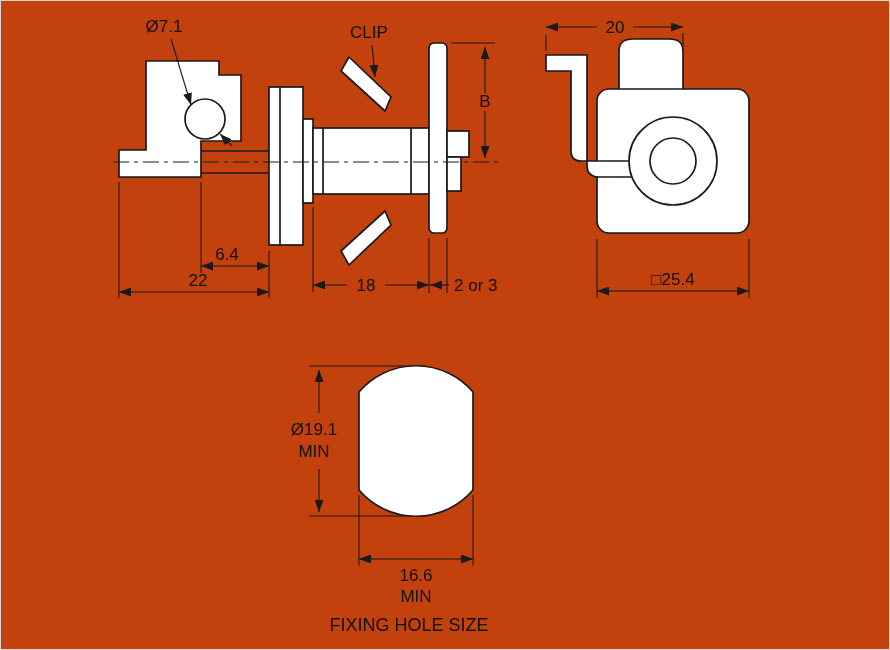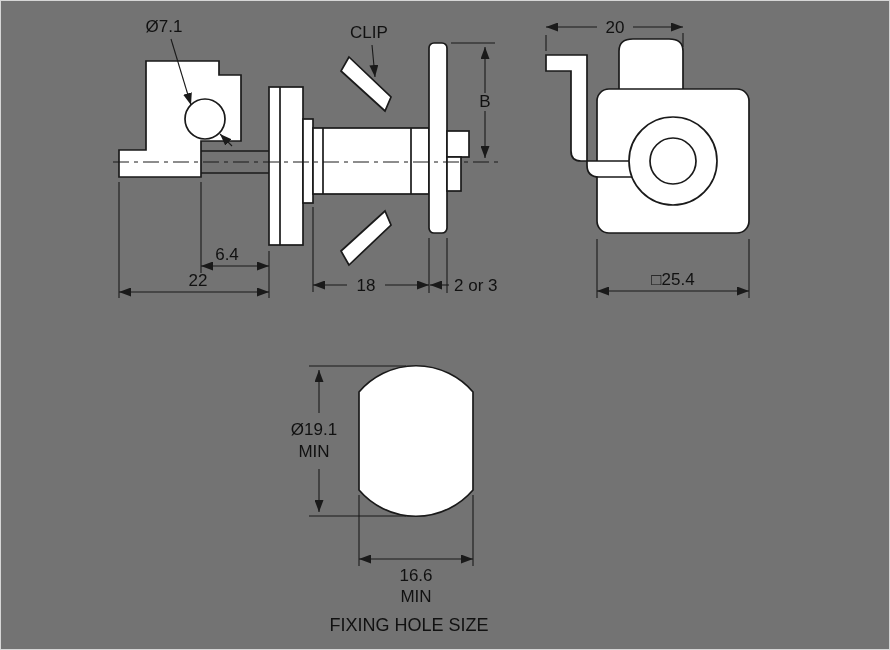--- a/index.html
+++ b/index.html
@@ -1,17 +1,17 @@
 <!DOCTYPE html>
 <html><head>
 <meta charset="utf-8">
 <style>
   html,body { margin:0; padding:0; background:#ffffff; }
   .frame {
-    position:relative; width:890px; height:650px; background:#737373;
+    position:relative; width:890px; height:650px; background:#c2410c;
     border:1px solid #d6d6d6; box-sizing:border-box; overflow:hidden;
     font-family:"Liberation Sans", sans-serif;
   }
   svg { display:block; }
   
   .s  { stroke:#1a1a1a; stroke-width:1.7; fill:none; }
   .sf { stroke:#1a1a1a; stroke-width:1.7; fill:#ffffff; }
   .d  { stroke:#1a1a1a; stroke-width:1.1; fill:none; }
   .cl { stroke:#1a1a1a; stroke-width:1;   fill:none; stroke-dasharray:16 5 4 5; }
   text { font-family:"Liberation Sans", sans-serif; font-size:17px; fill:#111111; }

